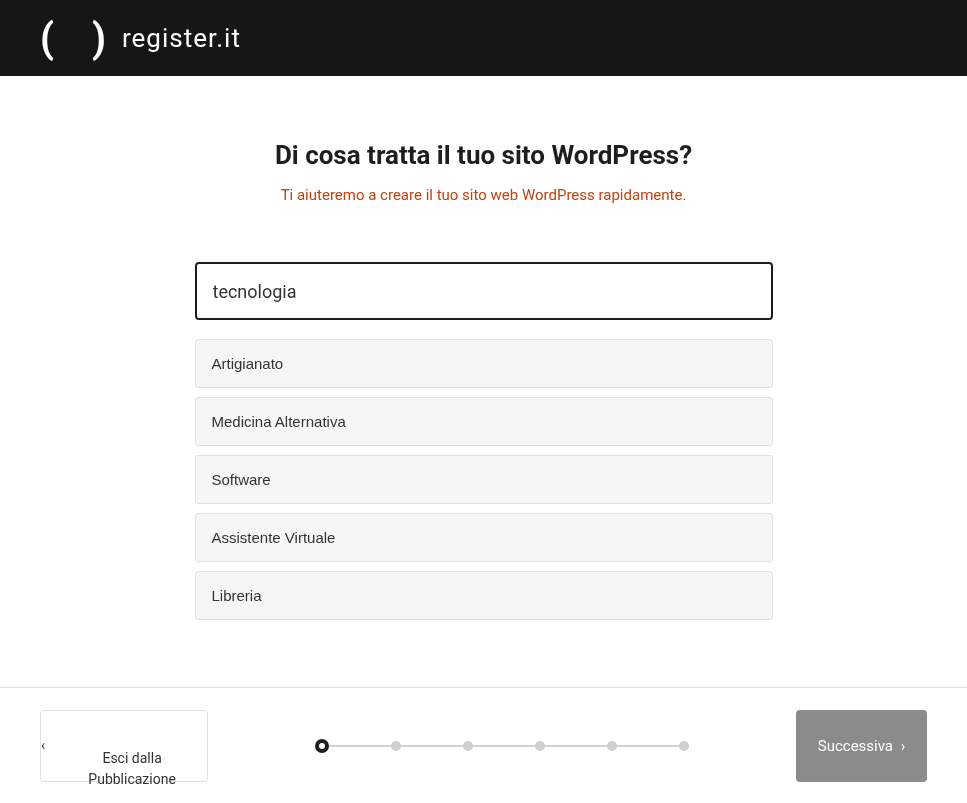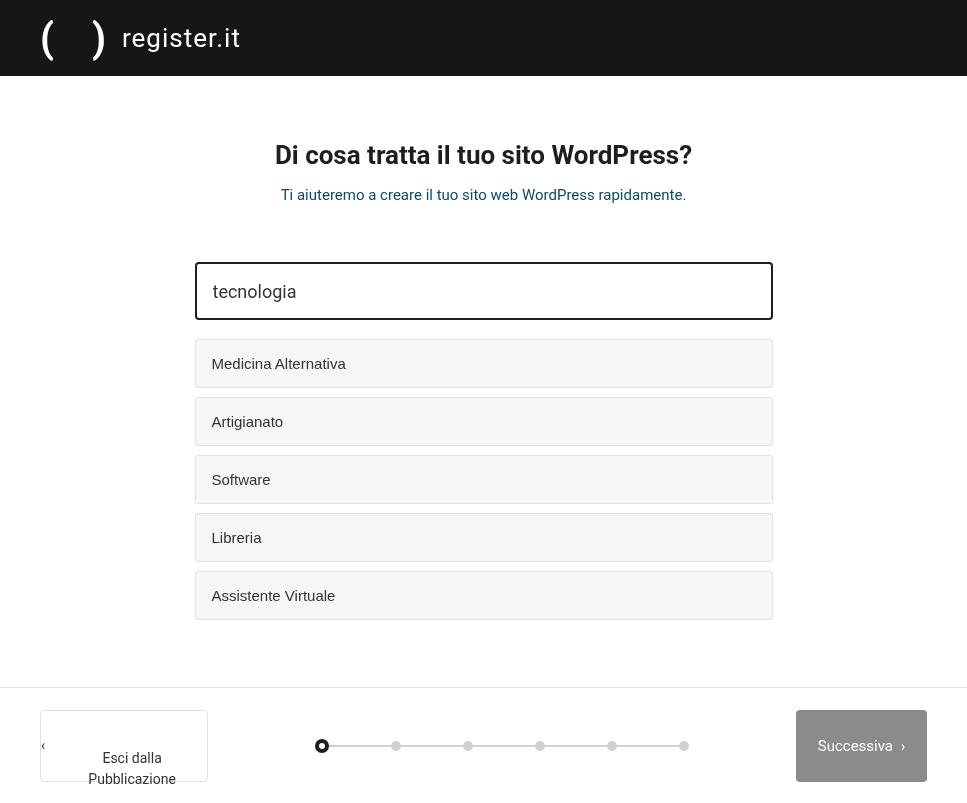--- a/index.html
+++ b/index.html
@@ -43,21 +43,21 @@
       text-align: center;
     }
     .heading {
       font-size: 26px;
       font-weight: 700;
       color: #1e1e1e;
       margin-bottom: 16px;
     }
     .subheading {
       font-size: 15px;
-      color: #0c4a6e;
+      color: #c2410c;
     }
     .form-area {
       width: 578px;
       margin: 58px auto 0;
     }
     .search-input {
       width: 100%;
       height: 58px;
       border: 2px solid #1e1e1e;
       border-radius: 4px;
@@ -173,25 +173,25 @@
   </div>
 </div>
 
 <div class="main">
   <h1 class="heading">Di cosa tratta il tuo sito WordPress?</h1>
   <p class="subheading">Ti aiuteremo a creare il tuo sito web WordPress rapidamente.</p>
 
   <div class="form-area">
     <input type="text" class="search-input" value="tecnologia" style="">
     <div class="options">
+      <button class="option-item">Artigianato</button>
       <button class="option-item">Medicina Alternativa</button>
-      <button class="option-item">Artigianato</button>
       <button class="option-item">Software</button>
+      <button class="option-item">Assistente Virtuale</button>
       <button class="option-item">Libreria</button>
-      <button class="option-item">Assistente Virtuale</button>
     </div>
   </div>
 </div>
 
 <div class="footer">
   <button class="back-button">
     <span class="back-button-chevron">‹</span>
     <span class="back-button-text">Esci dalla Pubblicazione</span>
   </button>
 

